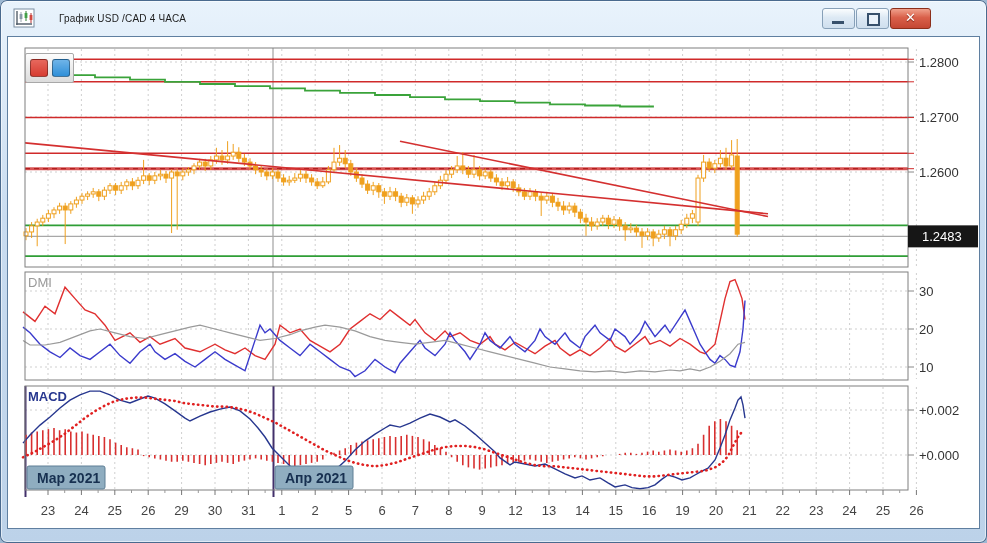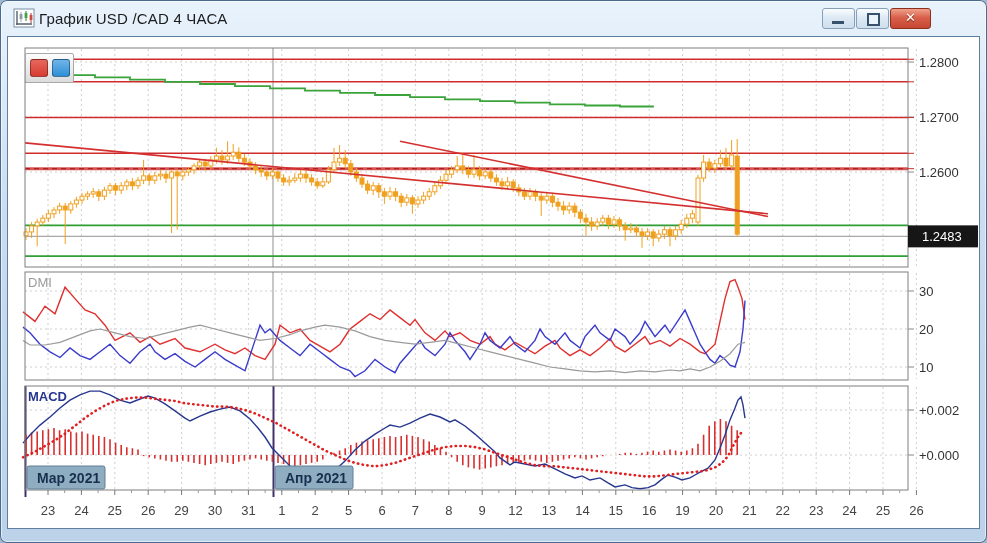--- a/index.html
+++ b/index.html
@@ -2,21 +2,21 @@
 <html><head>
 <meta charset="utf-8">
 <style>
   html,body{margin:0;padding:0;background:#9db8d2;font-family:"Liberation Sans","DejaVu Sans",sans-serif;}
   #win{position:relative;width:987px;height:543px;border-radius:7px;
        background:linear-gradient(#e9f3fc,#c9dcf0 40%,#bcd2e9);
        box-shadow:inset 0 0 0 1px #4a6a8e, inset 0 0 0 2px rgba(255,255,255,.55);
        overflow:hidden;}
   #titlebar{position:absolute;left:0;top:0;right:0;height:36px;display:flex;align-items:center;}
   #title-icon{margin-left:13px;width:22px;height:20px;}
-  #title-text{margin-left:4px;font-size:15px;color:#1c1c1c;letter-spacing:.2px;}
+  #title-text{margin-left:24px;font-size:10px;color:#1c1c1c;letter-spacing:.2px;}
   #winbtns{position:absolute;right:56px;top:8px;display:flex;gap:1px;}
   .wbtn{width:31px;height:19px;border:1px solid #87a0b8;border-radius:3px;
         background:linear-gradient(#fbfdfe,#dde9f4 45%,#cfdfee);position:relative;cursor:pointer;}
   .wbtn.close{width:39px;border-color:#8c2f1b;background:linear-gradient(#f0a18c,#d9604a 45%,#c44733);}
   .glyph-min{position:absolute;left:9px;bottom:4px;width:12px;height:3px;background:#37506b;}
   .glyph-rest{position:absolute;left:10px;top:4px;width:9px;height:9px;border:2px solid #37506b;background:#eaf2fa;}
   .glyph-close{position:absolute;left:0;top:0;right:0;bottom:0;color:#fff;font-weight:bold;
         font-size:13px;text-align:center;line-height:18px;text-shadow:0 1px 1px #7e1d0e;}
   #content{position:absolute;left:7px;top:36px;right:7px;bottom:14px;background:#fff;
         border:1px solid #5f7fa0;}

